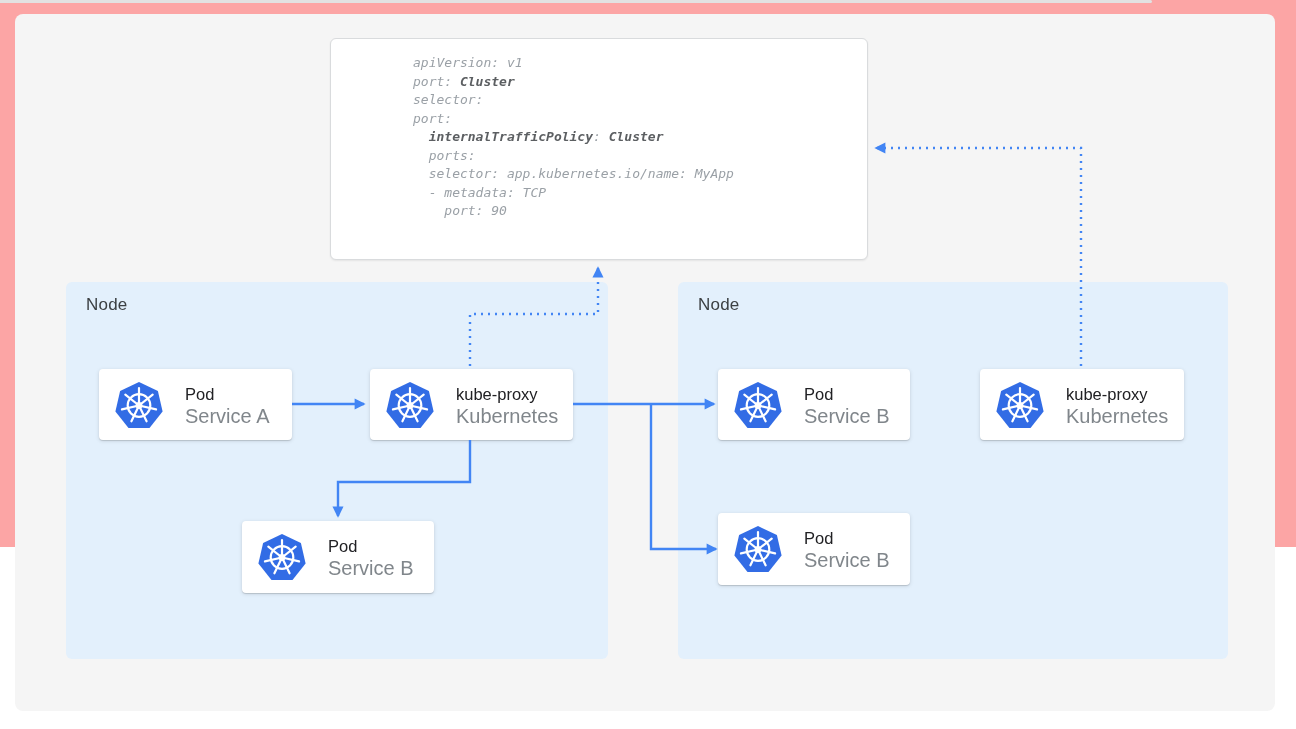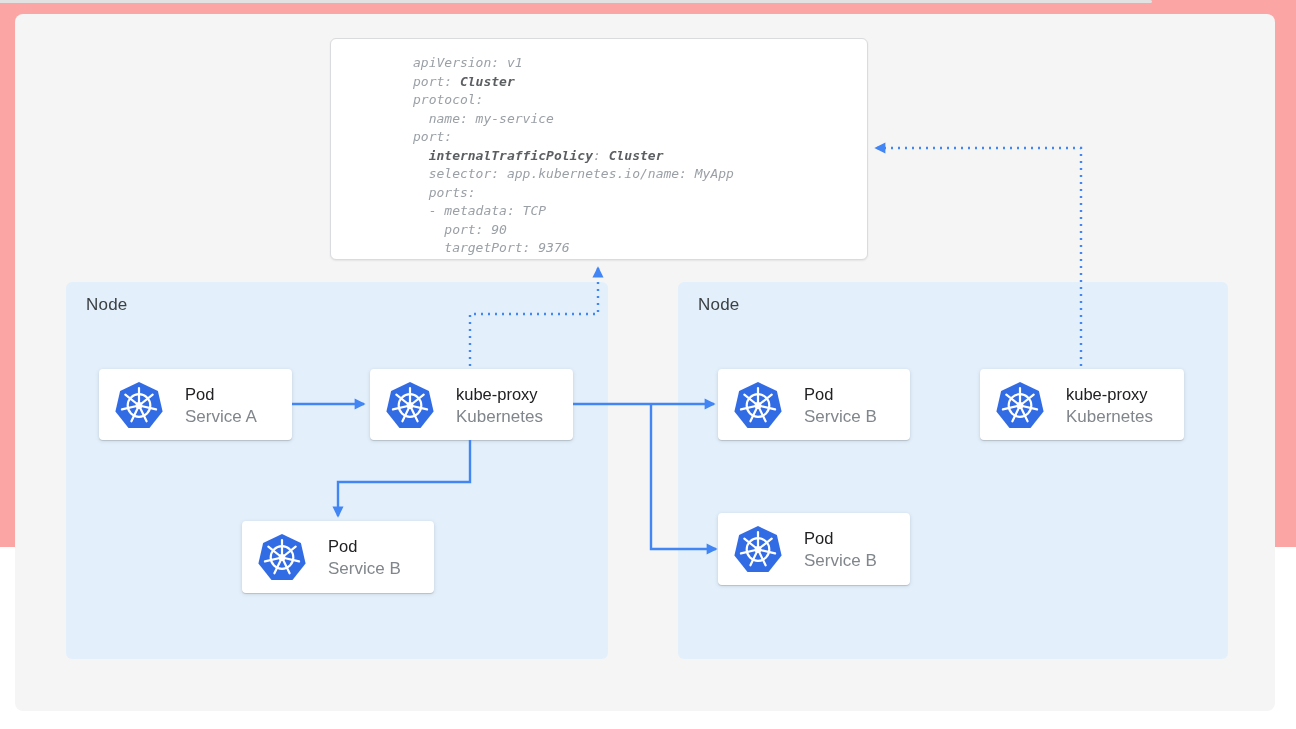--- a/index.html
+++ b/index.html
@@ -37,21 +37,21 @@
     font-family:"DejaVu Sans Mono", monospace;font-style:italic;
     font-size:13px;line-height:18.5px;color:var(--yaml-regular,#9AA0A6);}
   .yaml-code .line{white-space:pre;}
   .yaml-code .b{font-weight:700;color:var(--yaml-bold,#5C5F62);}
 
   .card{position:absolute;background:#FFFFFF;border-radius:4px;
     box-shadow:0 1px 1px rgba(0,0,0,0.14),0 1px 4px rgba(0,0,0,0.12);
     display:flex;align-items:center;padding-left:16px;gap:22px;z-index:5;}
   .card .txt{display:flex;flex-direction:column;gap:1px;}
   .card .title{font-size:16.5px;color:var(--card-title,#212124);line-height:22px;}
-  .card .subtitle{font-size:17px;color:var(--card-subtitle,#80868B);line-height:21px;}
+  .card .subtitle{font-size:20px;color:var(--card-subtitle,#80868B);line-height:21px;}
   .k8s-icon{width:48px;height:48px;flex:0 0 48px;}
 
   .card-pod-a        {left:99px; top:369px;width:193px;height:71px;}
   .card-kp-1         {left:370px;top:369px;width:203px;height:71px;}
   .card-pod-b1       {left:242px;top:521px;width:192px;height:72px;}
   .card-pod-b2-top   {left:718px;top:369px;width:192px;height:71px;}
   .card-kp-2         {left:980px;top:369px;width:204px;height:71px;}
   .card-pod-b2-bottom{left:718px;top:513px;width:192px;height:72px;}
 
   svg.overlay{position:absolute;left:0;top:0;width:1296px;height:729px;
@@ -65,29 +65,27 @@
 
 <div class="stage">
 
   <div class="top-divider"></div>
   <div class="panel"></div>
 
   <div class="yaml-card">
     <div class="yaml-code">
         <div class="line"><span>apiVersion: v1</span></div>
         <div class="line"><span>port: </span><span class="b">Cluster</span></div>
-        <div class="line"><span>protocol:</span></div>
-        <div class="line"><span>  name: my-service</span></div>
+        <div class="line"><span>selector:</span></div>
         <div class="line"><span>port:</span></div>
         <div class="line"><span>  </span><span class="b">internalTrafficPolicy</span><span>: </span><span class="b">Cluster</span></div>
+        <div class="line"><span>  ports:</span></div>
         <div class="line"><span>  selector: app.kubernetes.io/name: MyApp</span></div>
-        <div class="line"><span>  ports:</span></div>
         <div class="line"><span>  - metadata: TCP</span></div>
         <div class="line"><span>    port: 90</span></div>
-        <div class="line"><span>    targetPort: 9376</span></div>
       </div>
   </div>
 
   <div class="node node-1">
     <div class="node-label">Node</div>
   </div>
 
   <div class="node node-2">
     <div class="node-label">Node</div>
   </div>

